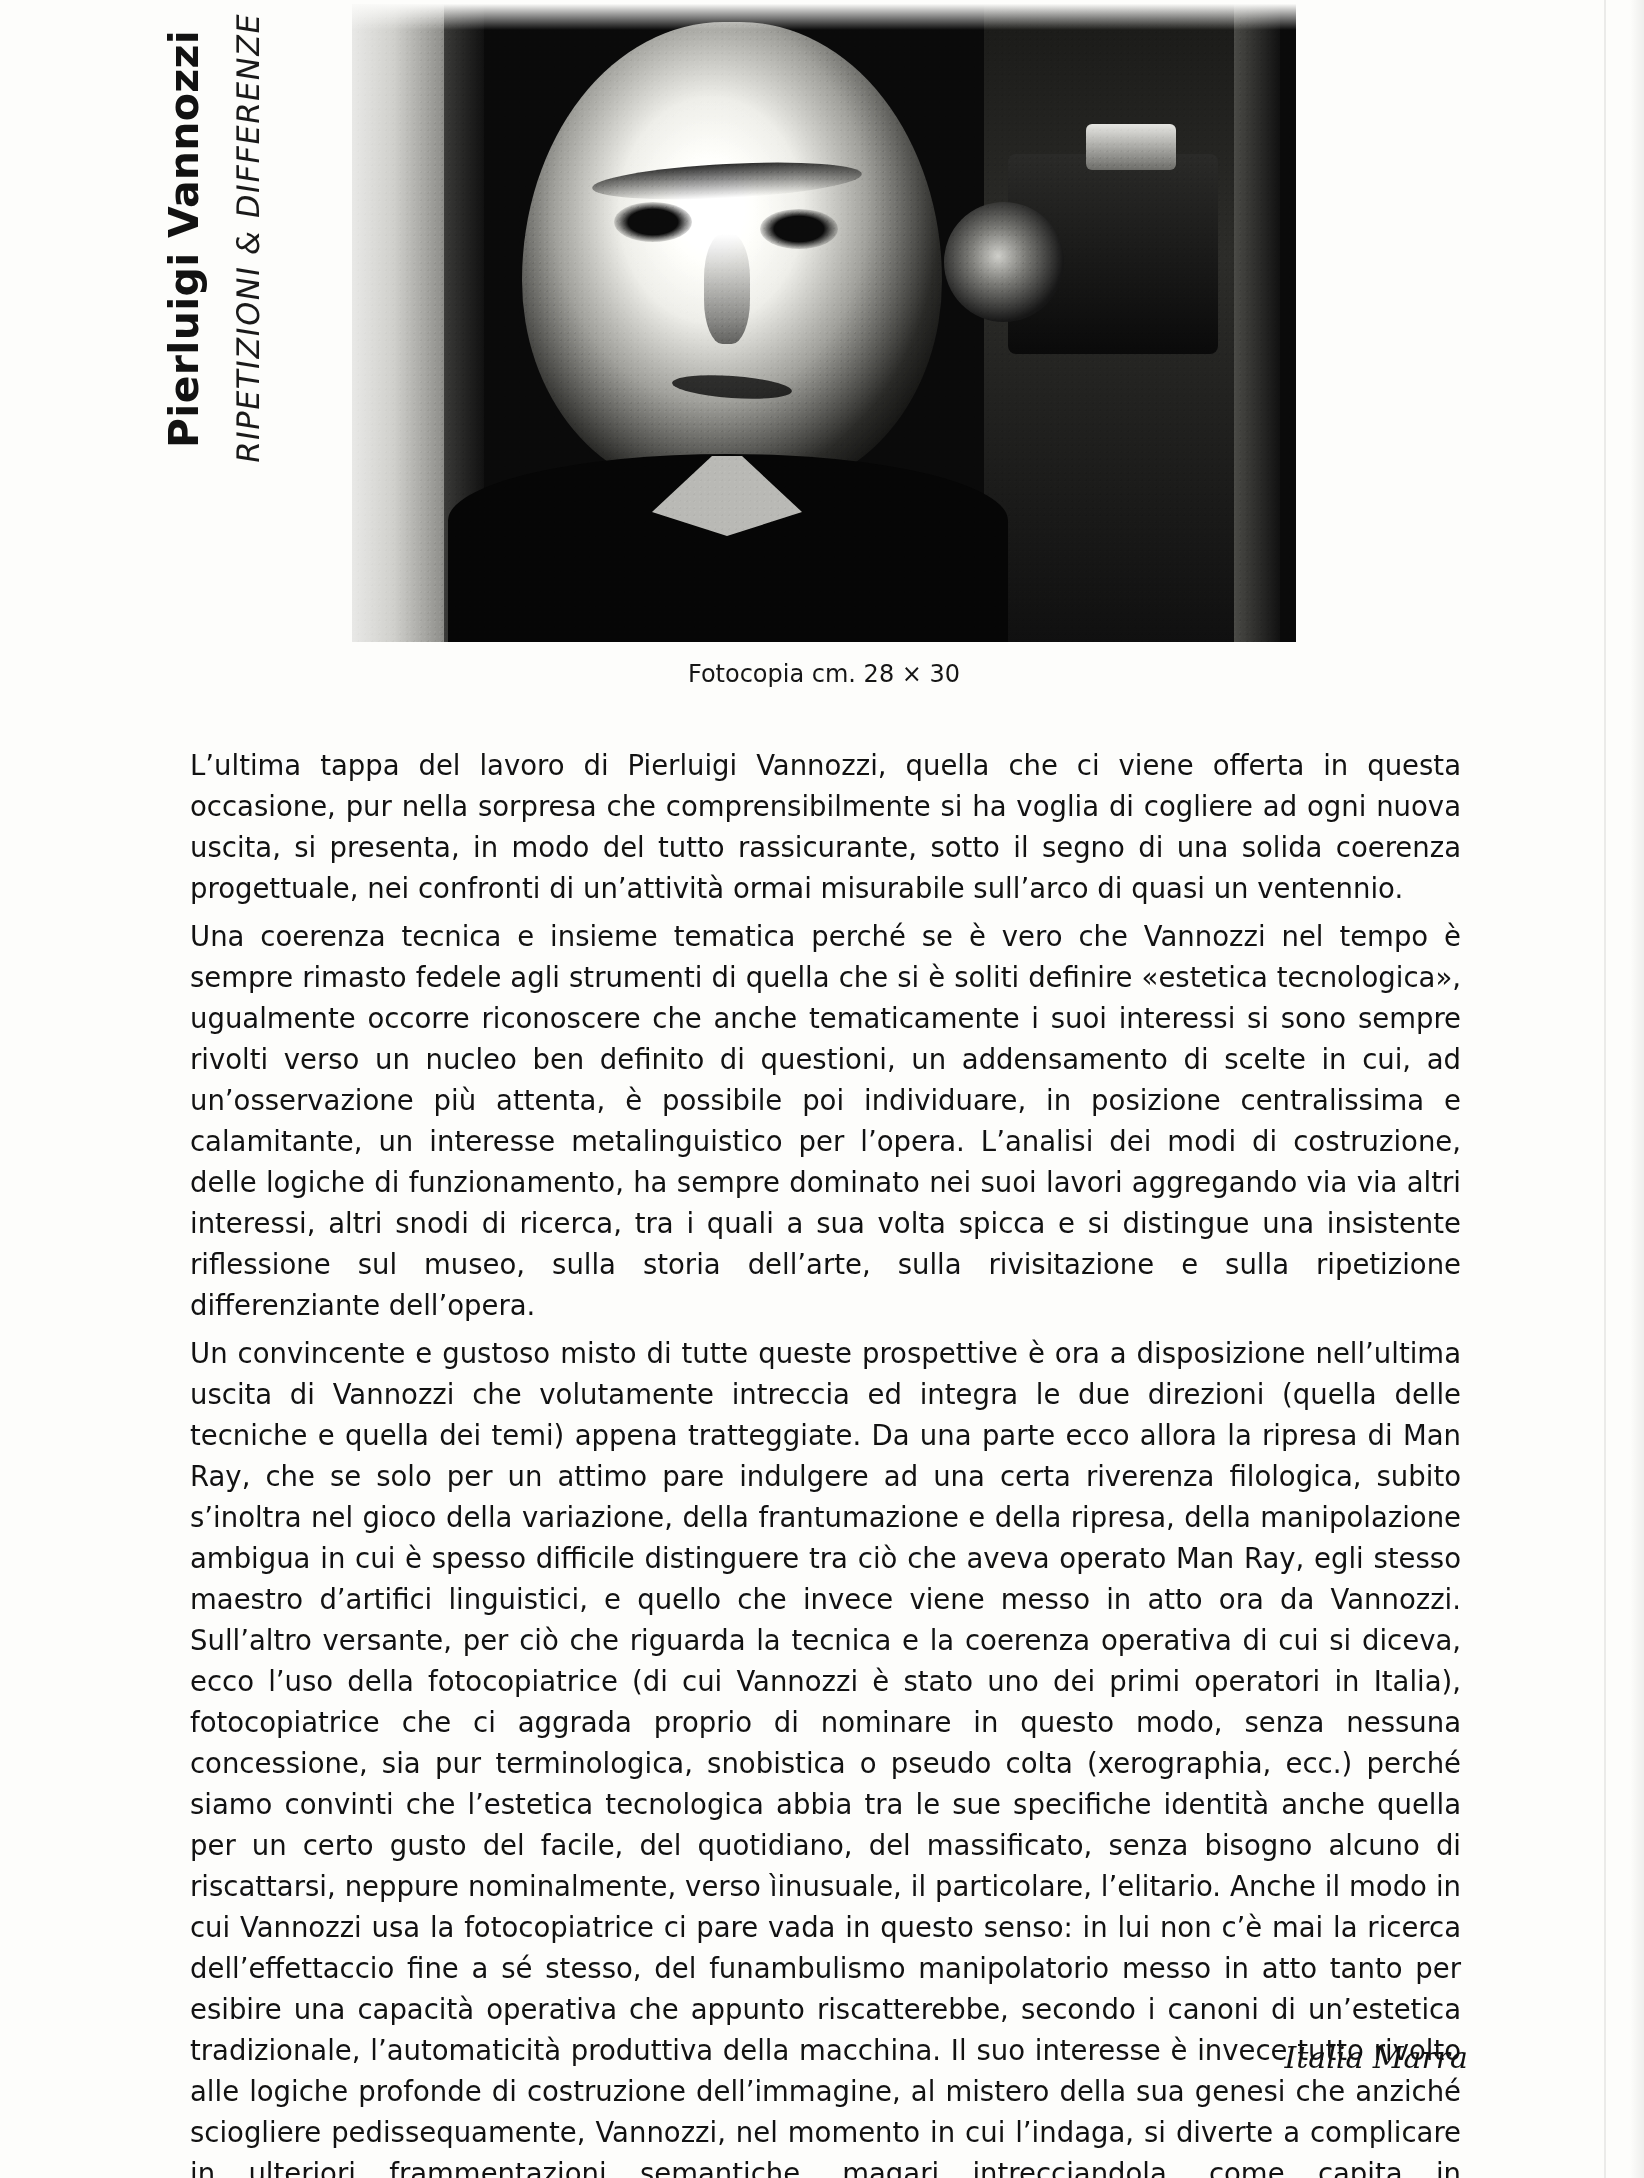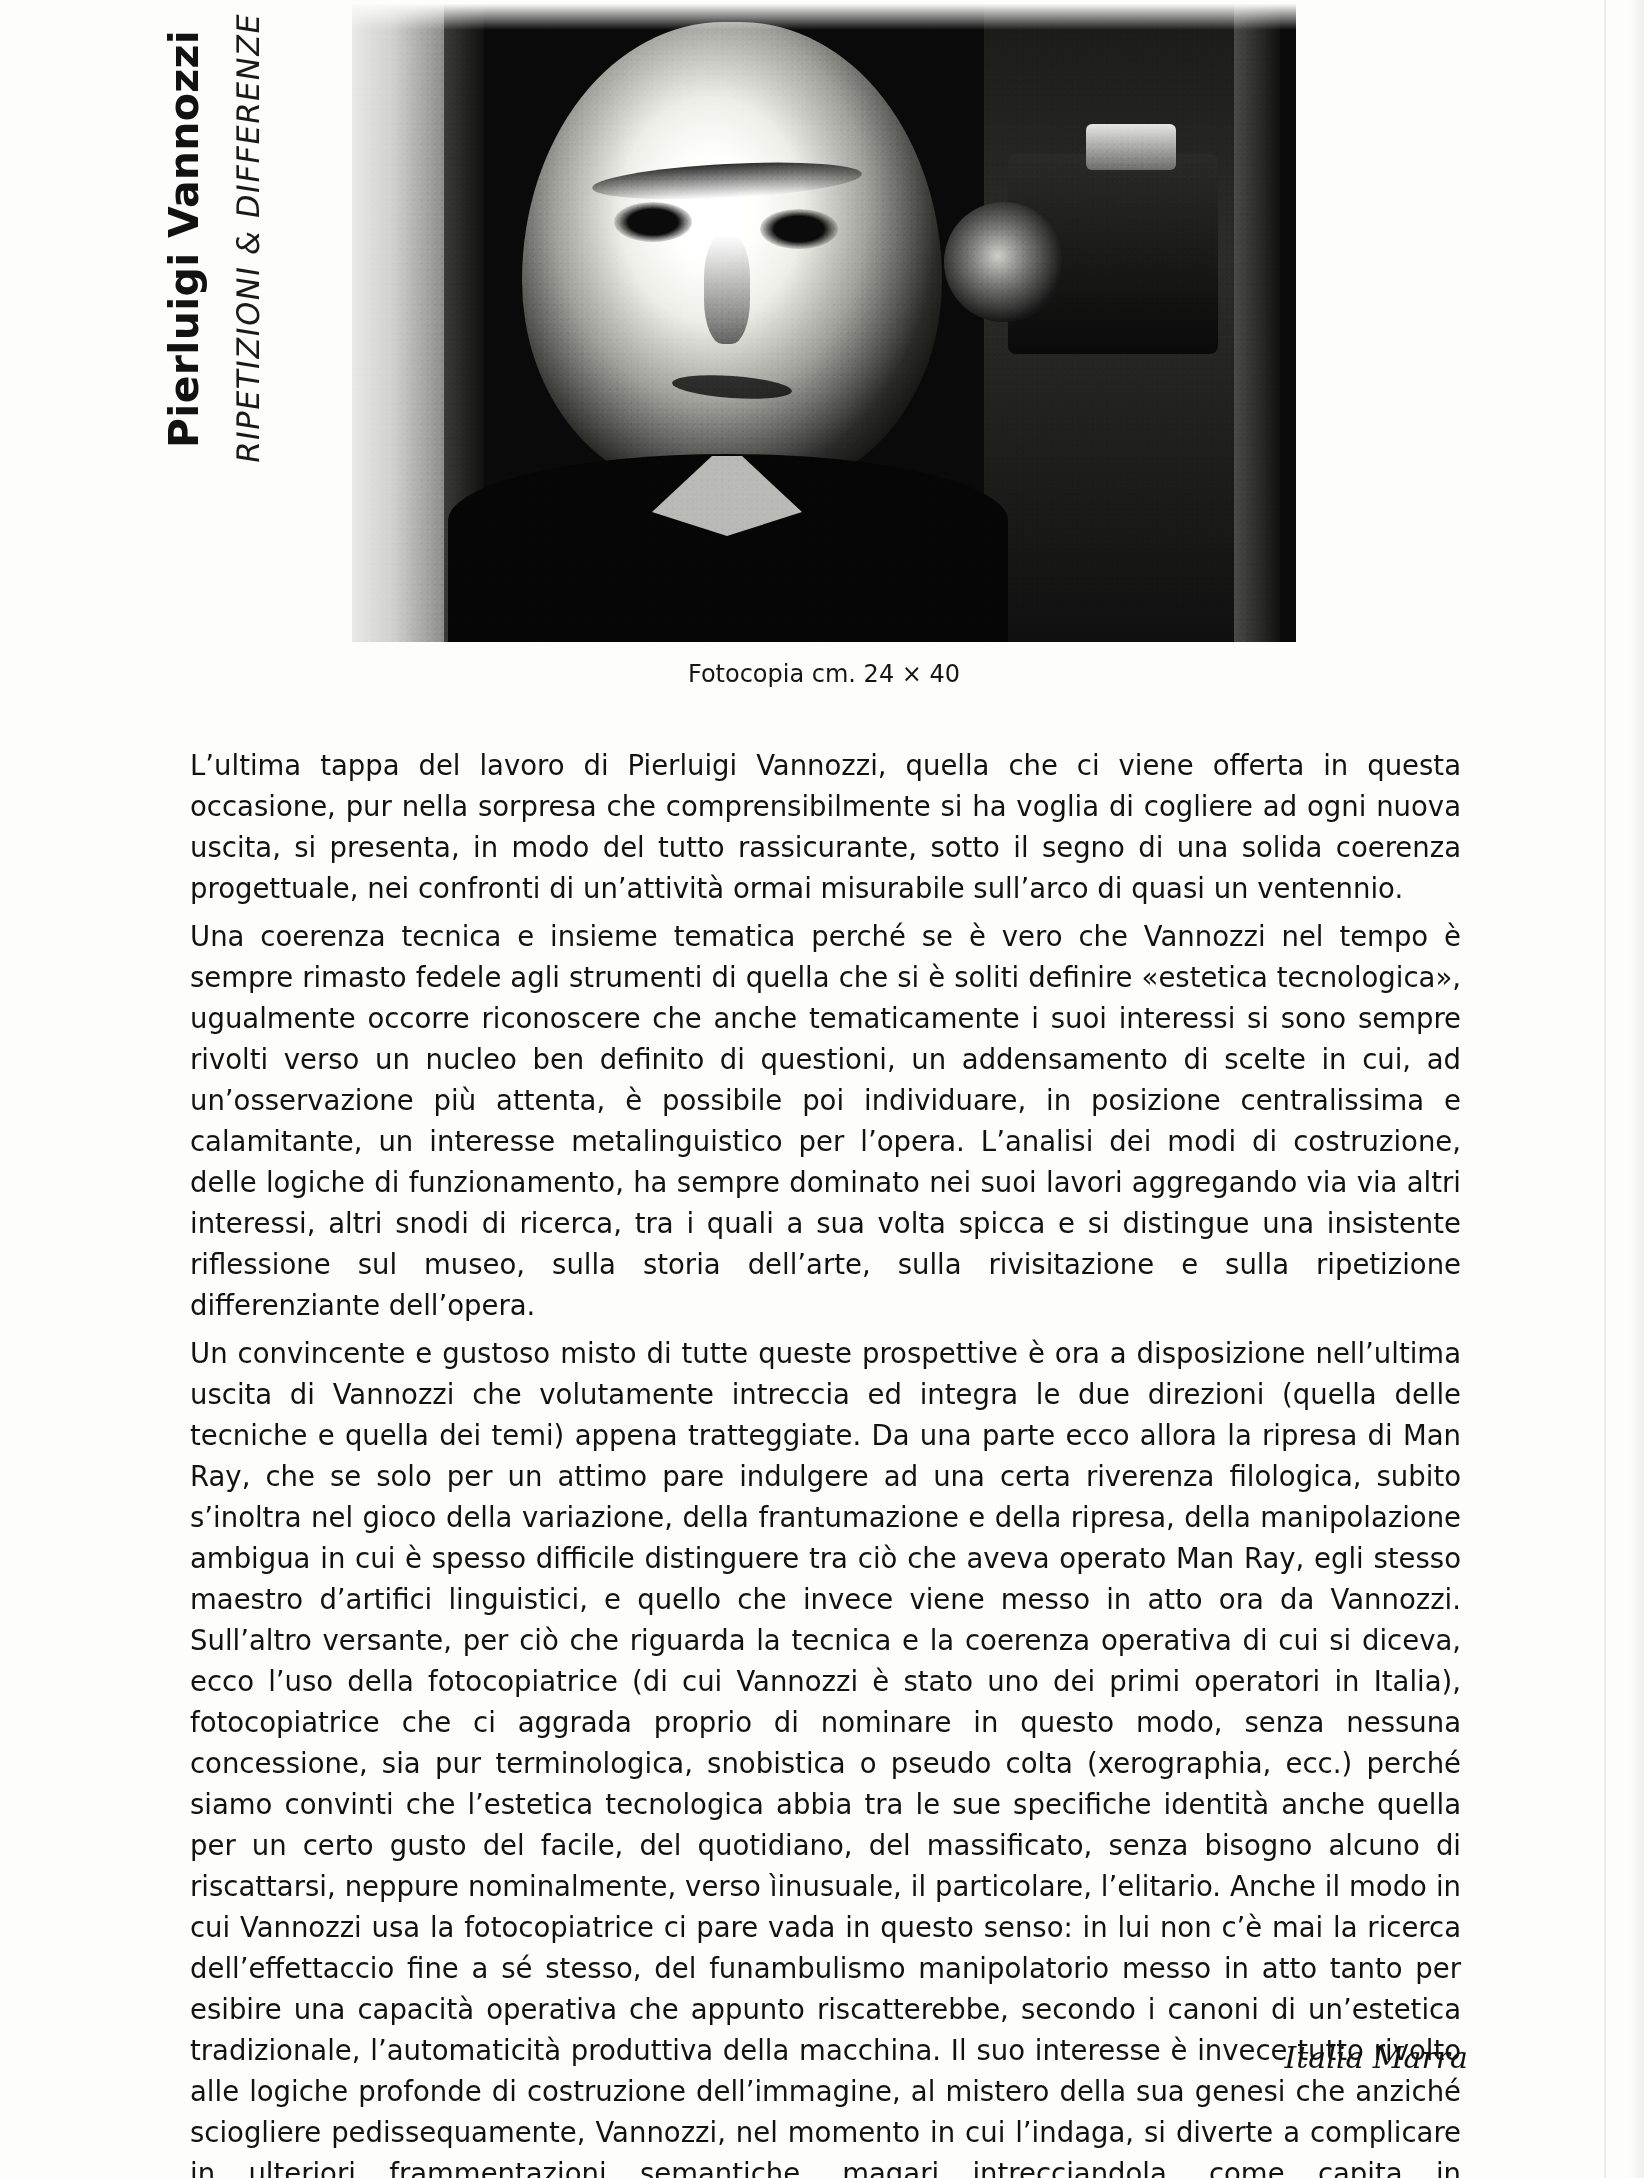--- a/index.html
+++ b/index.html
@@ -282,21 +282,21 @@
         <div class="eye-r"></div>
         <div class="nose"></div>
         <div class="mouth"></div>
         <div class="shoulder"></div>
         <div class="collar"></div>
         <div class="grain"></div>
         <div class="top-flare"></div>
       </div>
     </div>
 
-    <div class="caption">Fotocopia cm. 24 × 40</div>
+    <div class="caption">Fotocopia cm. 28 × 30</div>
   </div>
 
   <div class="body-text">
     <p>L’ultima tappa del lavoro di Pierluigi Vannozzi, quella che ci viene offerta in questa occasione, pur nella sorpresa che comprensibilmente si ha voglia di cogliere ad ogni nuova uscita, si presenta, in modo del tutto rassicurante, sotto il segno di una solida coerenza progettuale, nei confronti di un’attività ormai misurabile sull’arco di quasi un ventennio.</p>
     <p>Una coerenza tecnica e insieme tematica perché se è vero che Vannozzi nel tempo è sempre rimasto fedele agli strumenti di quella che si è soliti definire «estetica tecnologica», ugualmente occorre riconoscere che anche tematicamente i suoi interessi si sono sempre rivolti verso un nucleo ben definito di questioni, un addensamento di scelte in cui, ad un’osservazione più attenta, è possibile poi individuare, in posizione centralissima e calamitante, un interesse metalinguistico per l’opera. L’analisi dei modi di costruzione, delle logiche di funzionamento, ha sempre dominato nei suoi lavori aggregando via via altri interessi, altri snodi di ricerca, tra i quali a sua volta spicca e si distingue una insistente riflessione sul museo, sulla storia dell’arte, sulla rivisitazione e sulla ripetizione differenziante dell’opera.</p>
     <p>Un convincente e gustoso misto di tutte queste prospettive è ora a disposizione nell’ultima uscita di Vannozzi che volutamente intreccia ed integra le due direzioni (quella delle tecniche e quella dei temi) appena tratteggiate. Da una parte ecco allora la ripresa di Man Ray, che se solo per un attimo pare indulgere ad una certa riverenza filologica, subito s’inoltra nel gioco della variazione, della frantumazione e della ripresa, della manipolazione ambigua in cui è spesso difficile distinguere tra ciò che aveva operato Man Ray, egli stesso maestro d’artifici linguistici, e quello che invece viene messo in atto ora da Vannozzi. Sull’altro versante, per ciò che riguarda la tecnica e la coerenza operativa di cui si diceva, ecco l’uso della fotocopiatrice (di cui Vannozzi è stato uno dei primi operatori in Italia), fotocopiatrice che ci aggrada proprio di nominare in questo modo, senza nessuna concessione, sia pur terminologica, snobistica o pseudo colta (xerographia, ecc.) perché siamo convinti che l’estetica tecnologica abbia tra le sue specifiche identità anche quella per un certo gusto del facile, del quotidiano, del massificato, senza bisogno alcuno di riscattarsi, neppure nominalmente, verso ìinusuale, il particolare, l’elitario. Anche il modo in cui Vannozzi usa la fotocopiatrice ci pare vada in questo senso: in lui non c’è mai la ricerca dell’effettaccio fine a sé stesso, del funambulismo manipolatorio messo in atto tanto per esibire una capacità operativa che appunto riscatterebbe, secondo i canoni di un’estetica tradizionale, l’automaticità produttiva della macchina. Il suo interesse è invece tutto rivolto alle logiche profonde di costruzione dell’immagine, al mistero della sua genesi che anziché sciogliere pedissequamente, Vannozzi, nel momento in cui l’indaga, si diverte a complicare in ulteriori frammentazioni semantiche, magari intrecciandola, come capita in quest’occasione per Man Ray, con i motivi stessi dell’opera assunta come soggetto.</p>
   </div>
 
   <div class="signature">Italia Marra</div>
 

